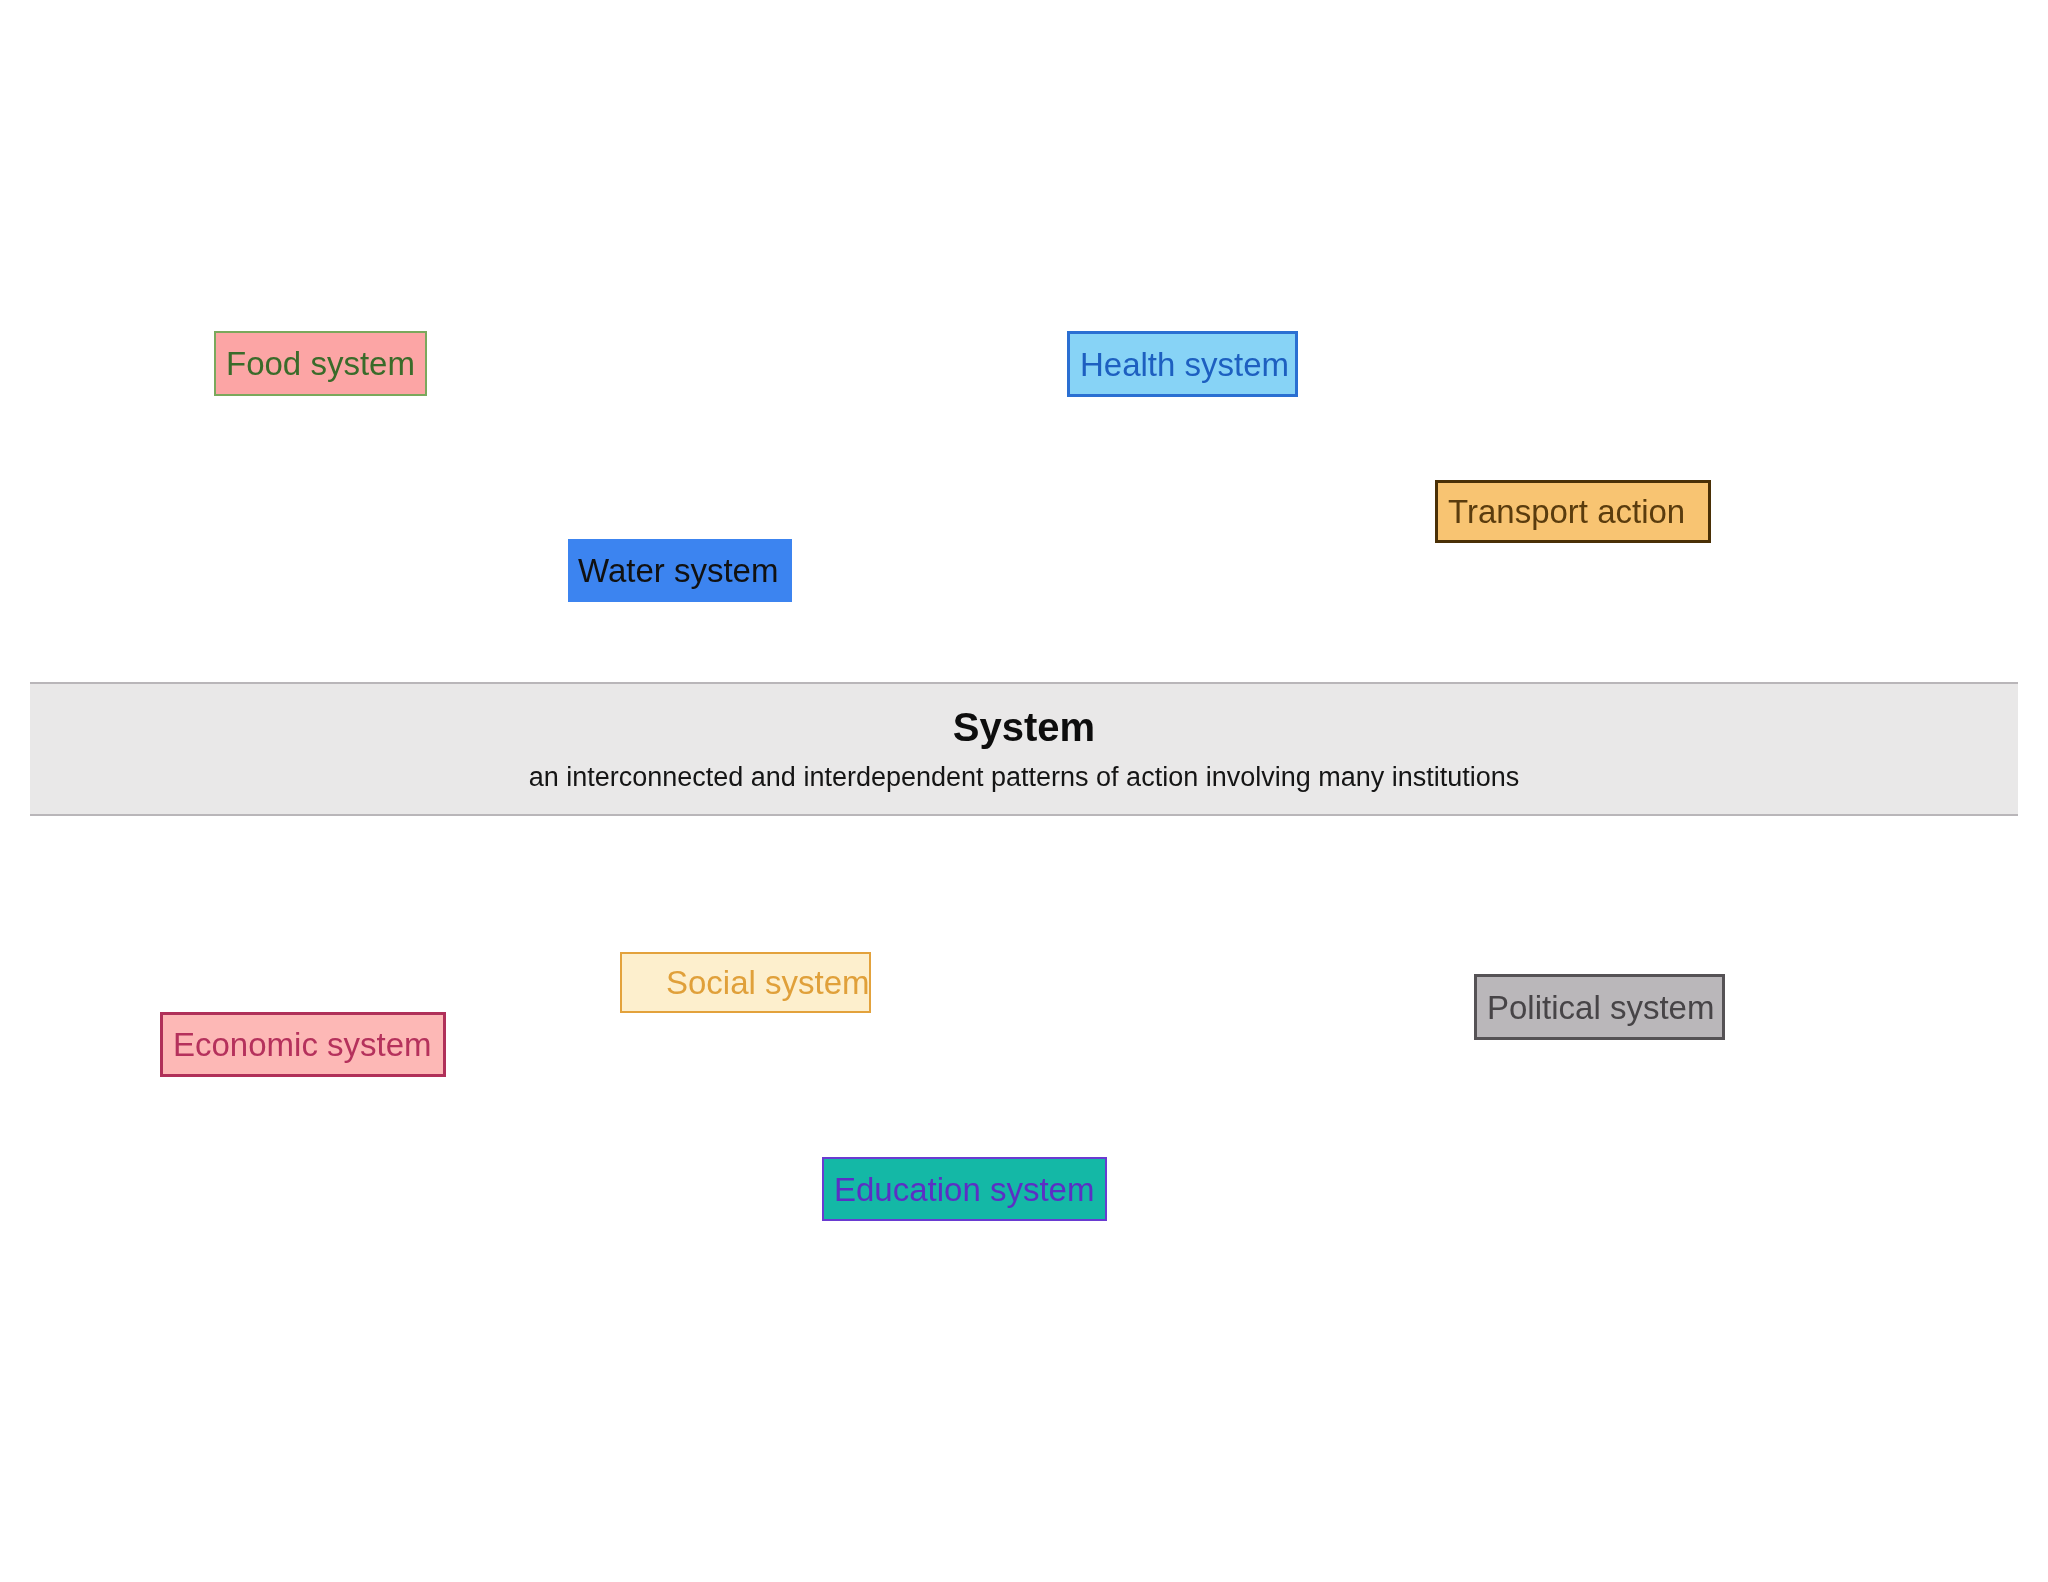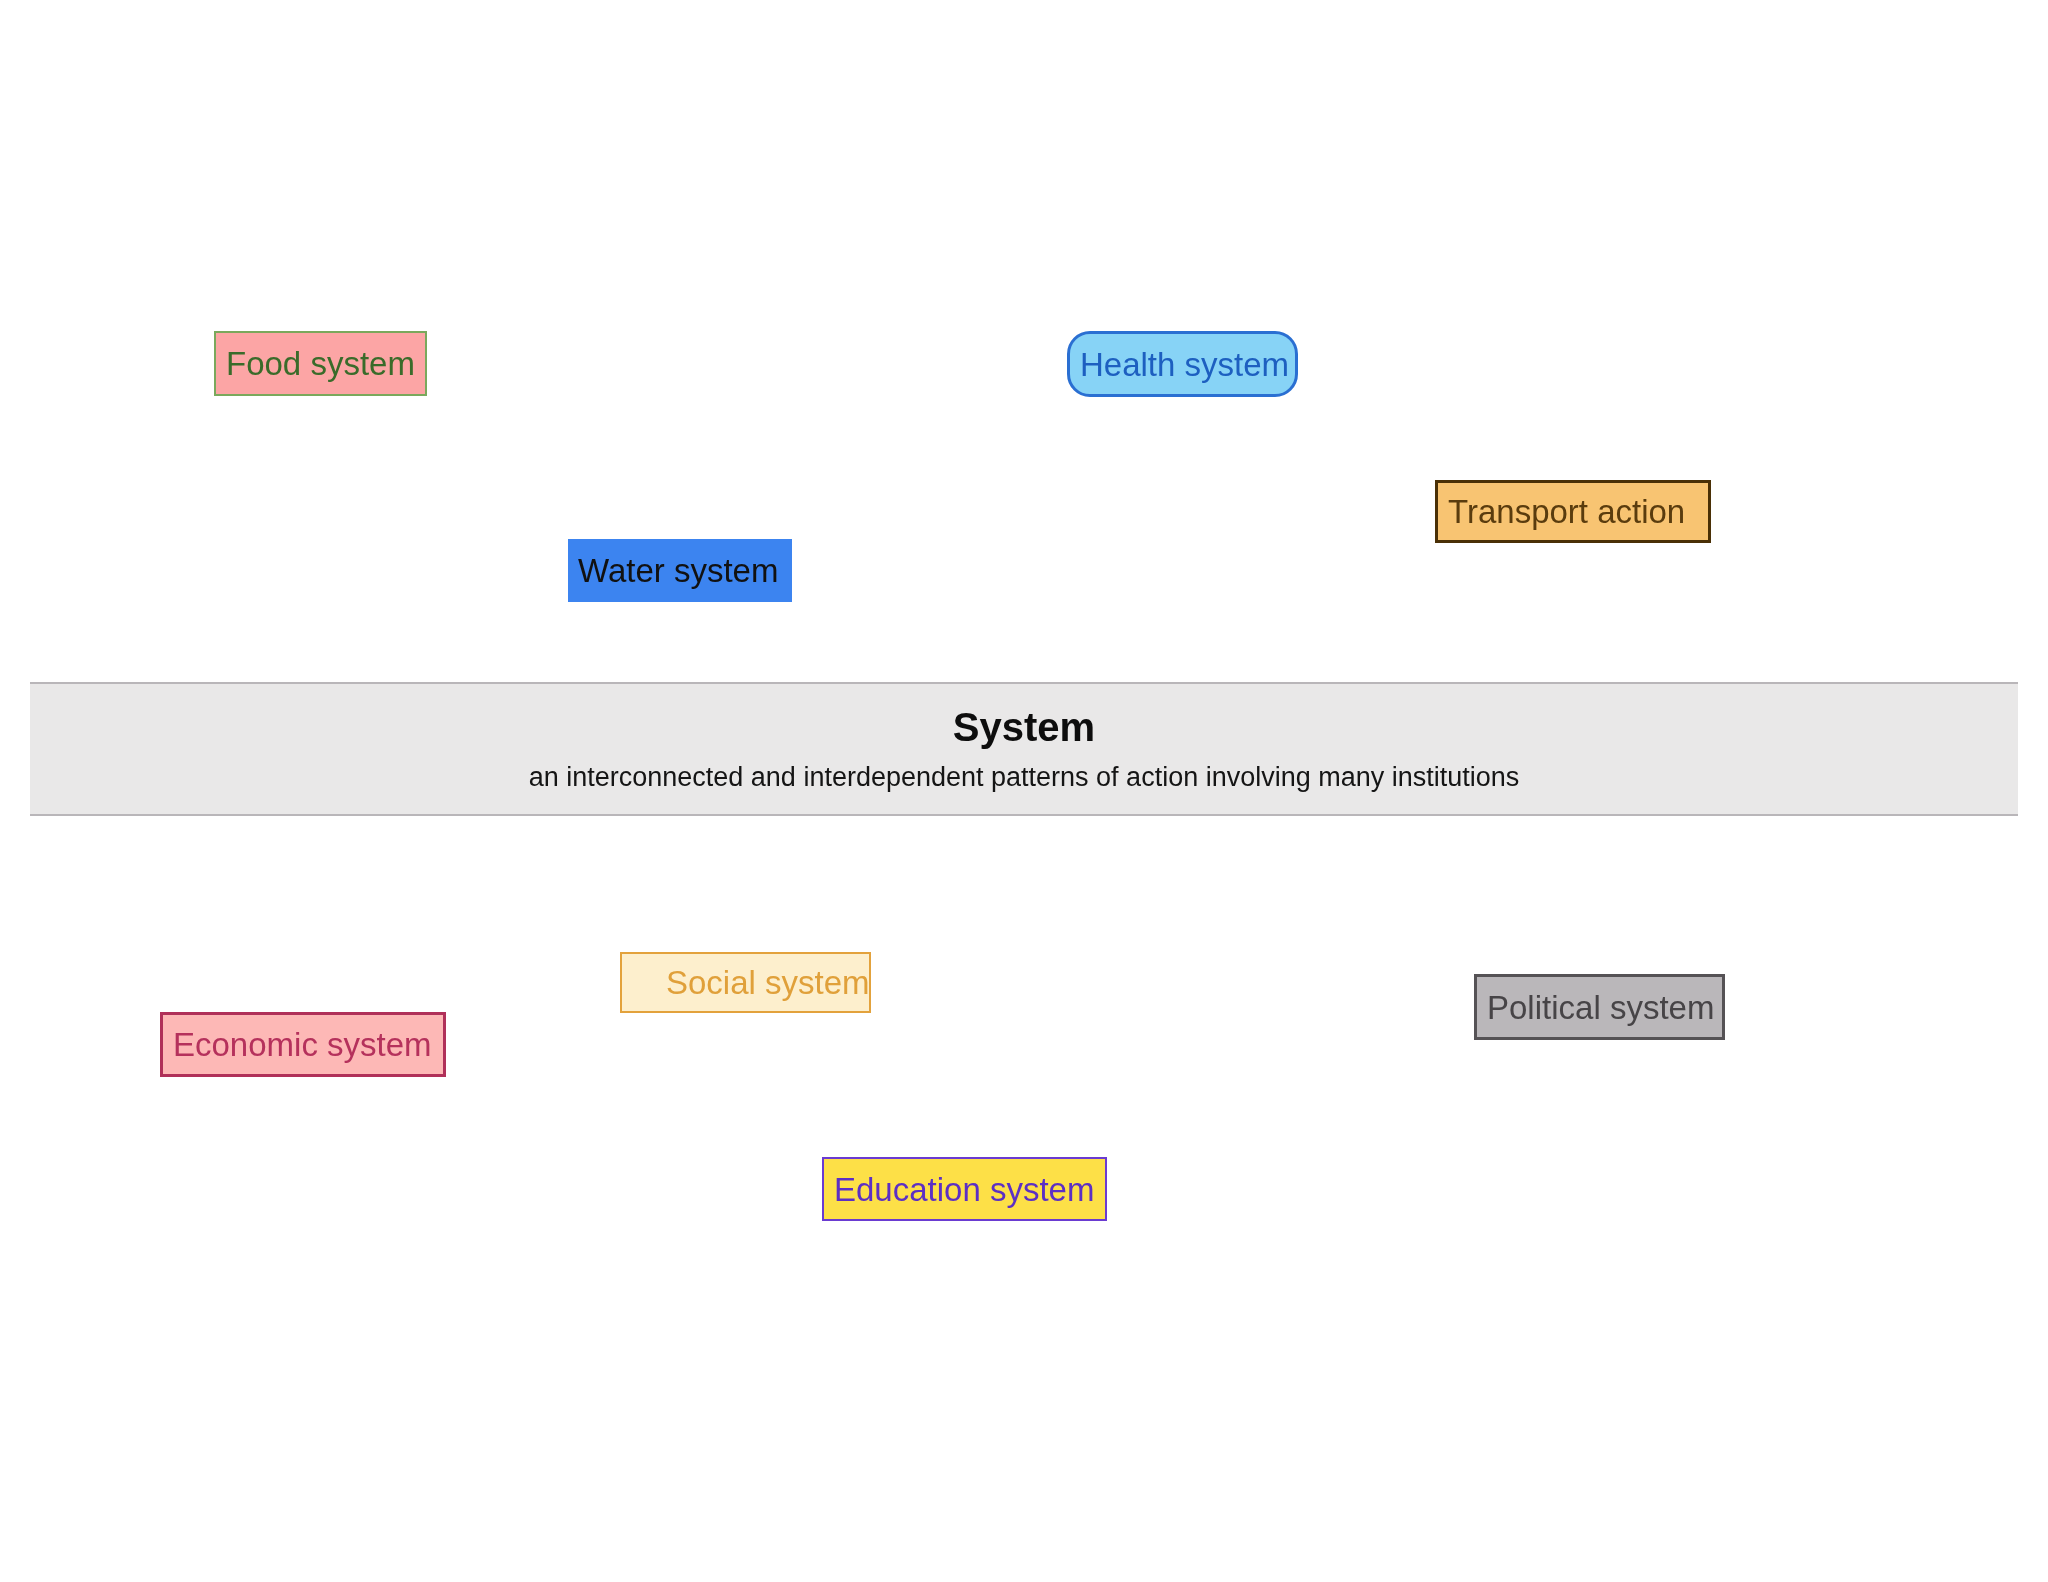--- a/index.html
+++ b/index.html
@@ -25,21 +25,21 @@
     display: flex;
     align-items: center;
     padding-left: 10px;
     font-size: 33px;
     line-height: 1;
     white-space: nowrap;
     border-style: solid;
     border-color: transparent;
   }
   .node-food       { left: 214px;  top: 331px;  width: 213px; height: 65px; border-width: 2px; }
-  .node-health     { left: 1067px; top: 331px;  width: 231px; height: 66px; border-width: 3px; border-radius: 23px; }
+  .node-health     { left: 1067px; top: 331px;  width: 231px; height: 66px; border-width: 3px; }
   .node-transport  { left: 1435px; top: 480px;  width: 276px; height: 63px; border-width: 3px; }
   .node-water      { left: 568px;  top: 539px;  width: 224px; height: 63px; border-width: 0;   }
   .node-social     { left: 620px;  top: 952px;  width: 251px; height: 61px; border-width: 2px; padding-left: 44px; }
   .node-economic   { left: 160px;  top: 1012px; width: 286px; height: 65px; border-width: 3px; }
   .node-political  { left: 1474px; top: 974px;  width: 251px; height: 66px; border-width: 3px; }
   .node-education  { left: 822px;  top: 1157px; width: 285px; height: 64px; border-width: 2px; }
 
   
   .banner {
     position: absolute;
@@ -86,15 +86,15 @@
     <div class="banner-title">System</div>
     <div class="banner-def">an interconnected and interdependent patterns of action involving many institutions</div>
   </div>
 
   <div class="node node-social" style="background-color: rgb(253, 239, 205); border-color: rgb(227, 162, 60); color: rgb(224, 160, 58);">Social system</div>
 
   <div class="node node-economic" style="background-color: rgb(253, 184, 182); border-color: rgb(176, 48, 89); color: rgb(181, 49, 92);">Economic system</div>
 
   <div class="node node-political" style="background-color: rgb(186, 183, 186); border-color: rgb(85, 82, 85); color: rgb(71, 68, 71);">Political system</div>
 
-  <div class="node node-education" style="background-color: #fde047; border-color: rgb(106, 59, 209); color: rgb(92, 47, 196);">Education system</div>
+  <div class="node node-education" style="background-color: #14b8a6; border-color: rgb(106, 59, 209); color: rgb(92, 47, 196);">Education system</div>
 
 </div>
 
 </body></html>

